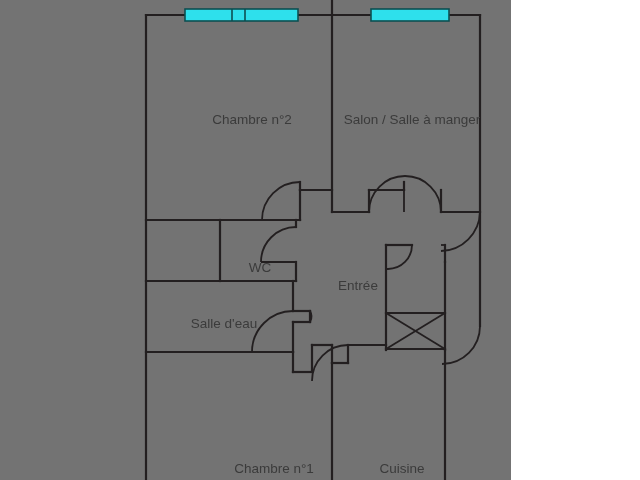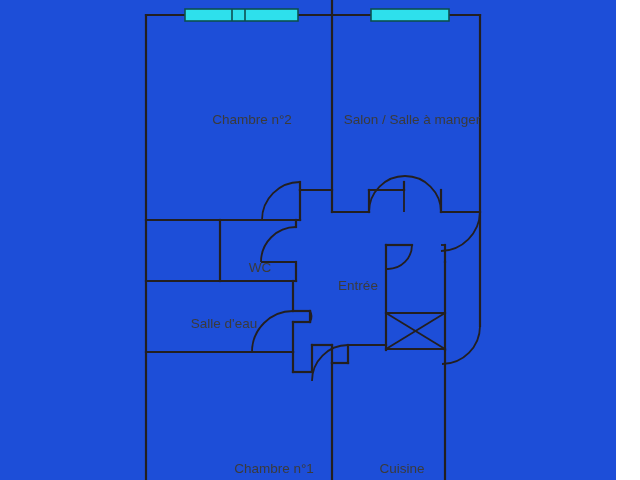--- a/index.html
+++ b/index.html
@@ -8,23 +8,23 @@
     background: #ffffff;
   }
   body {
     width: 640px;
     height: 480px;
     overflow: hidden;
     font-family: "Liberation Sans", sans-serif;
   }
   #plan-root {
     position: relative;
-    width: 616px;
+    width: 511px;
     height: 480px;
-    background: #1d4ed8;
+    background: #737373;
   }
   svg.floorplan {
     display: block;
     width: 640px;
     height: 480px;
   }
   .wall {
     stroke: #231f20;
     stroke-width: 2.2;
     fill: none;

